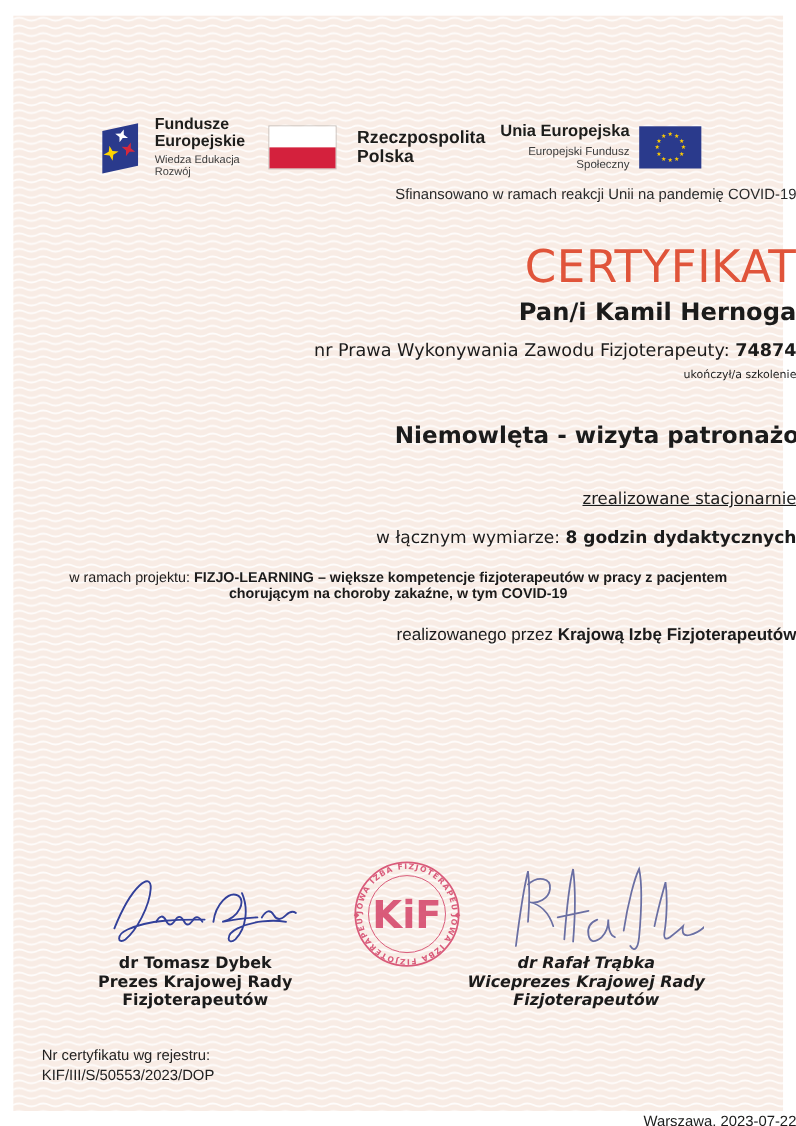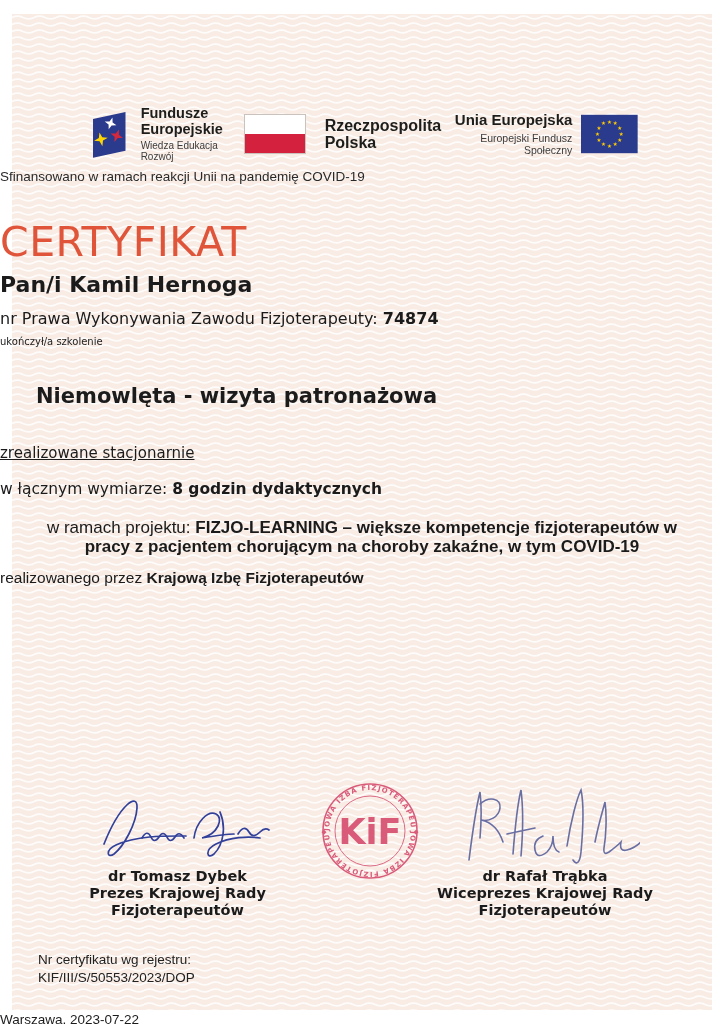--- a/index.html
+++ b/index.html
@@ -2,21 +2,21 @@
 <html><head>
 <meta charset="utf-8">
 <style>
   html,body{margin:0;padding:0;}
   body{width:724px;height:1024px;background:#ffffff;font-family:"DejaVu Sans",sans-serif;color:#1b1b1b;position:relative;overflow:hidden;}
   .page{position:absolute;inset:0;background:#ffffff;}
   .paper{position:absolute;left:12px;top:14px;right:12px;bottom:14px;}
   .paper > svg.bgpattern{position:absolute;inset:0;z-index:0;}
   .content{position:absolute;inset:0;z-index:1;}
   .abs{position:absolute;}
-  .center-line{left:0;width:724px;text-align:left;}
+  .center-line{left:0;width:724px;text-align:right;}
   .cond{font-family:"Liberation Sans",sans-serif;}
 
   
   .logo-row{position:absolute;left:86px;top:102px;width:552px;height:64px;display:flex;justify-content:space-between;align-items:center;}
   .logo-group{display:flex;align-items:center;}
   .logo-text{margin-left:9px;}
   .logo-title{font-weight:bold;font-size:14.5px;line-height:1.08;color:#1d1d1b;font-family:"Liberation Sans",sans-serif;}
   .logo-sub{font-size:10px;color:#3c3c3c;margin-top:3px;font-family:"Liberation Sans",sans-serif;}
   .eu-text{text-align:right;margin-right:9px;}
   .pl-flag{width:62px;height:40px;border:1px solid #c9c2bd;box-sizing:border-box;display:flex;flex-direction:column;}
@@ -25,27 +25,27 @@
 
   .funding-note{top:169px;font-size:13.5px;color:#2a2a2a;font-family:"Liberation Sans",sans-serif;}
 
   .title{top:218px;font-size:41px;color:#e0543a;letter-spacing:0.5px;}
   .recipient{top:272px;font-size:22px;font-weight:bold;}
   .license{top:309px;font-size:16px;}
   .completed{top:336px;font-size:10px;}
   .course{top:384px;font-size:21px;font-weight:bold;margin-left:36px;}
   .mode{top:444px;font-size:15px;text-decoration:underline;}
   .duration{top:480px;font-size:15.5px;}
-  .project{top:518px;left:32px;width:660px;text-align:center;font-size:17px;line-height:1.12;}
+  .project{top:518px;left:32px;width:660px;text-align:center;font-size:13px;line-height:1.12;}
   .organizer{top:569px;font-size:15.5px;}
   .cofinancing{top:586px;left:62px;width:600px;text-align:center;font-size:14.5px;line-height:1.16;}
 
   .sig-label{position:absolute;text-align:center;font-weight:bold;font-size:14.5px;line-height:1.18;}
   .sig-label-left{left:55px;top:868px;width:245px;}
-  .sig-label-right{left:420px;top:868px;width:250px;}
+  .sig-label-right{left:408px;top:868px;width:250px;font-style:italic;}
 
   .footer-registry{position:absolute;left:38px;top:951px;font-size:13.5px;line-height:1.3;color:#222;}
   .place-date{top:1012px;font-size:13.5px;}
 
   b{font-weight:bold;}
 </style>
 </head>
 <body>
 
 <div class="page">

